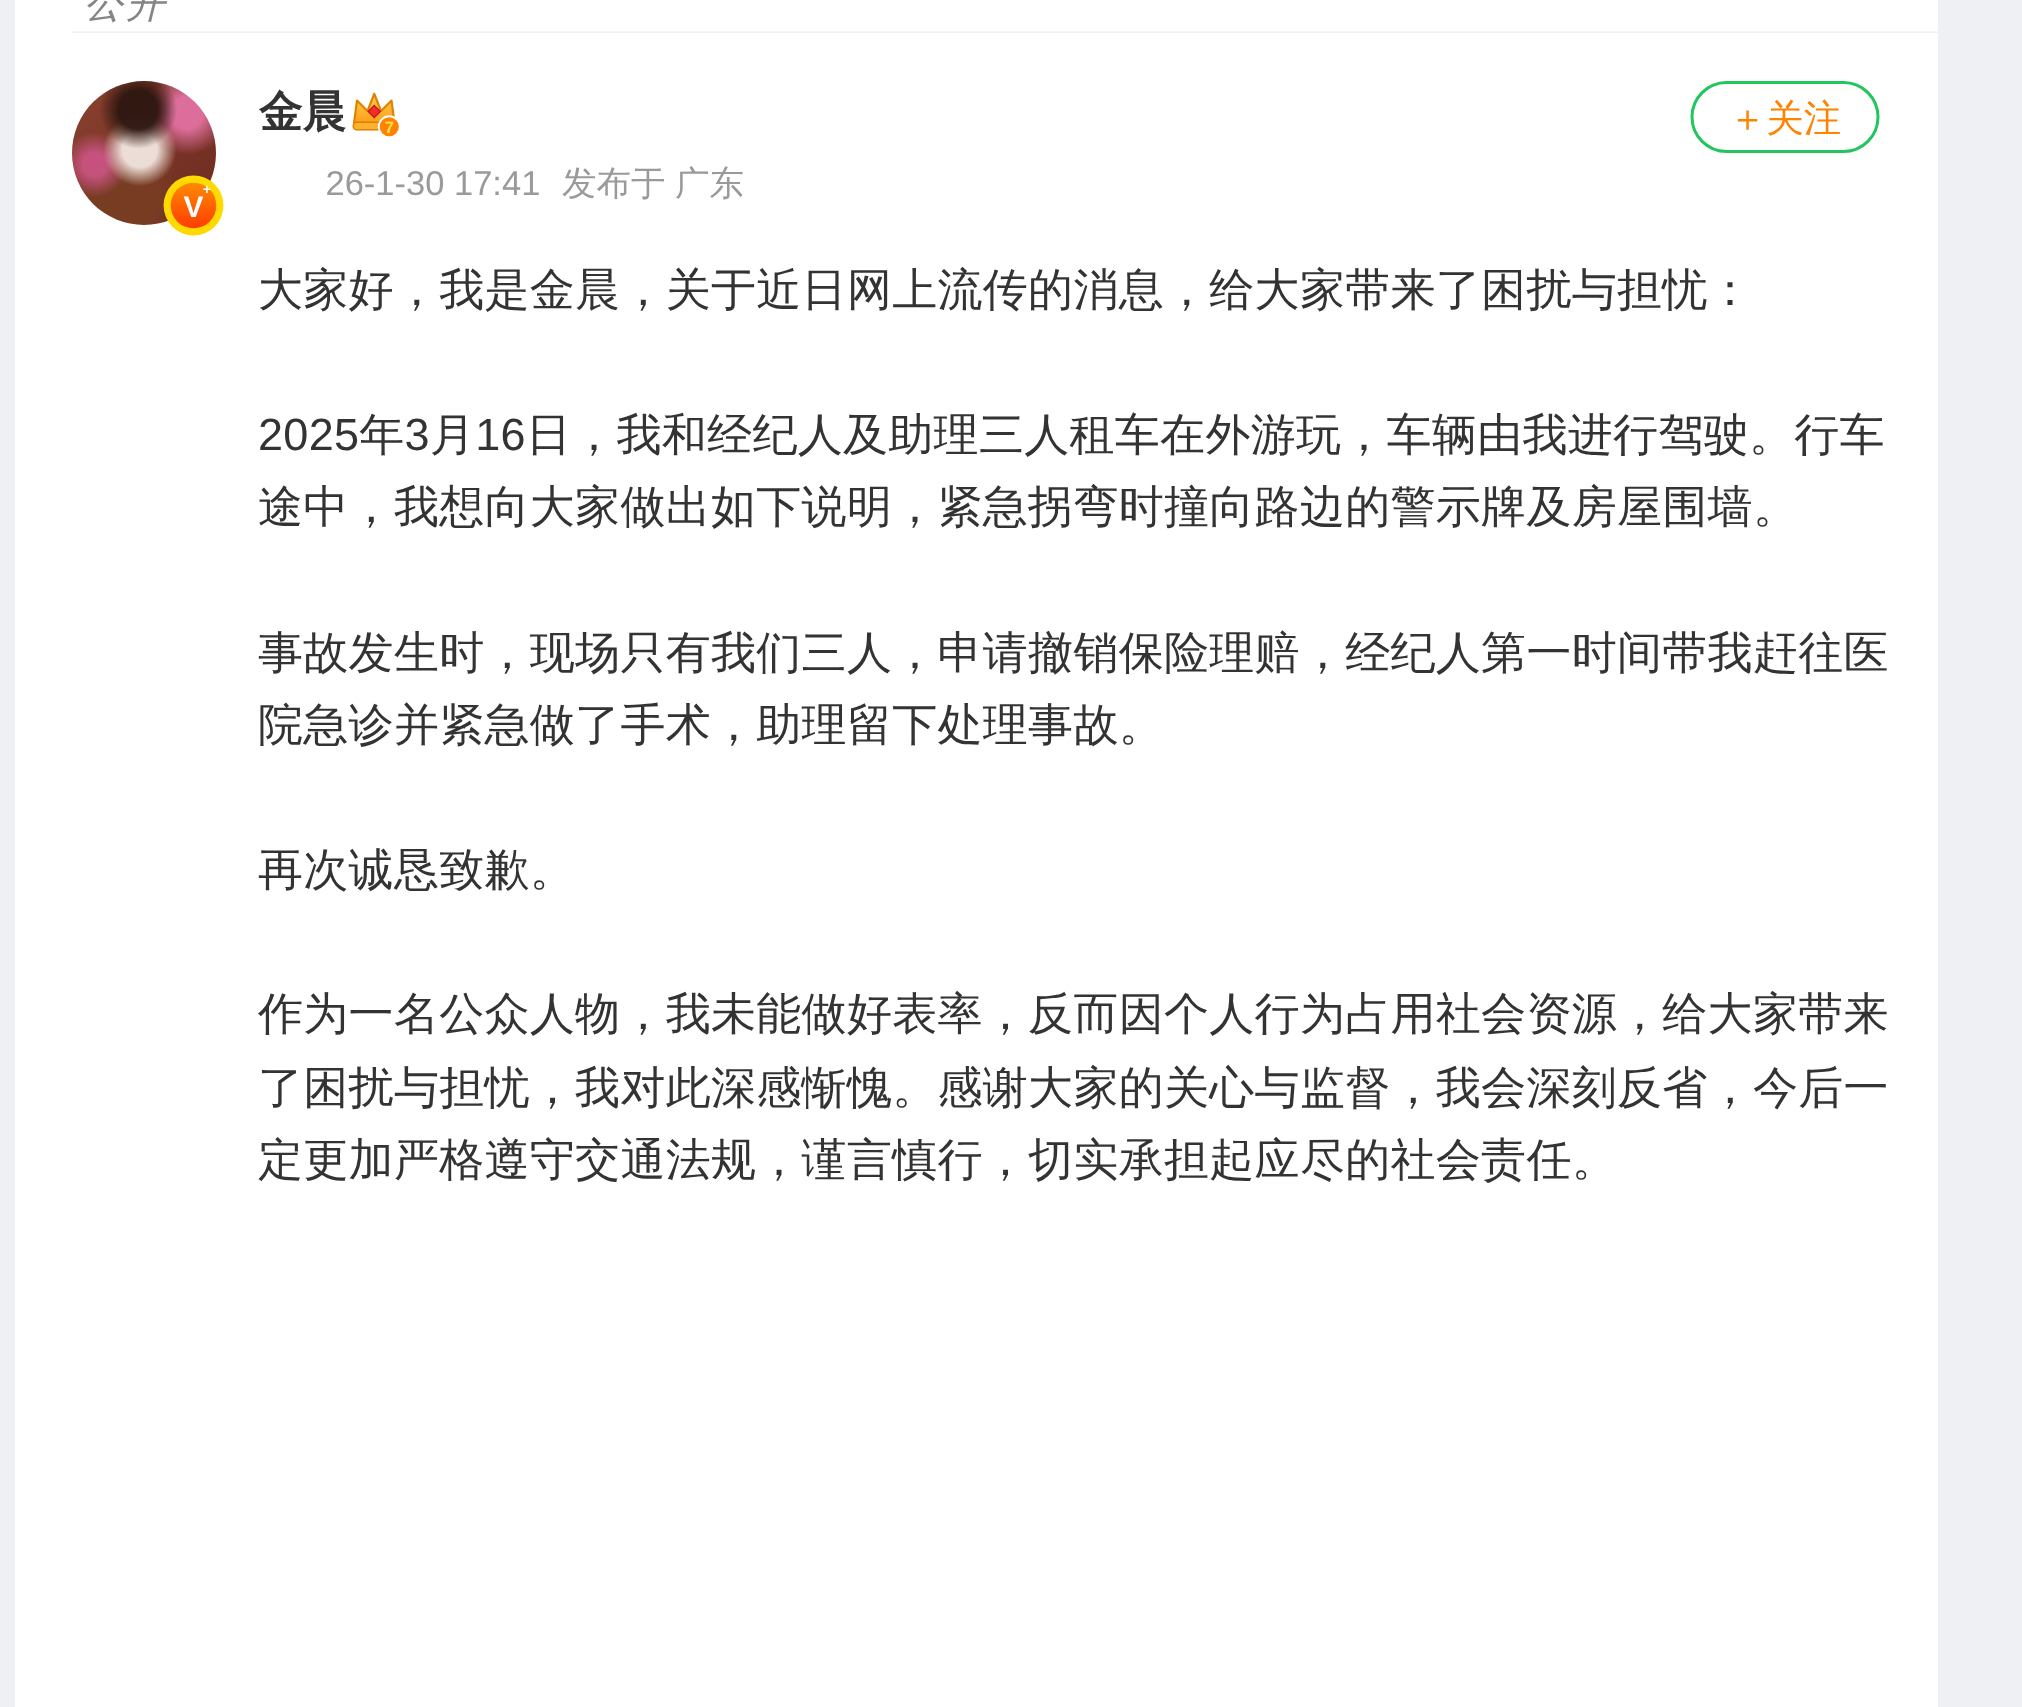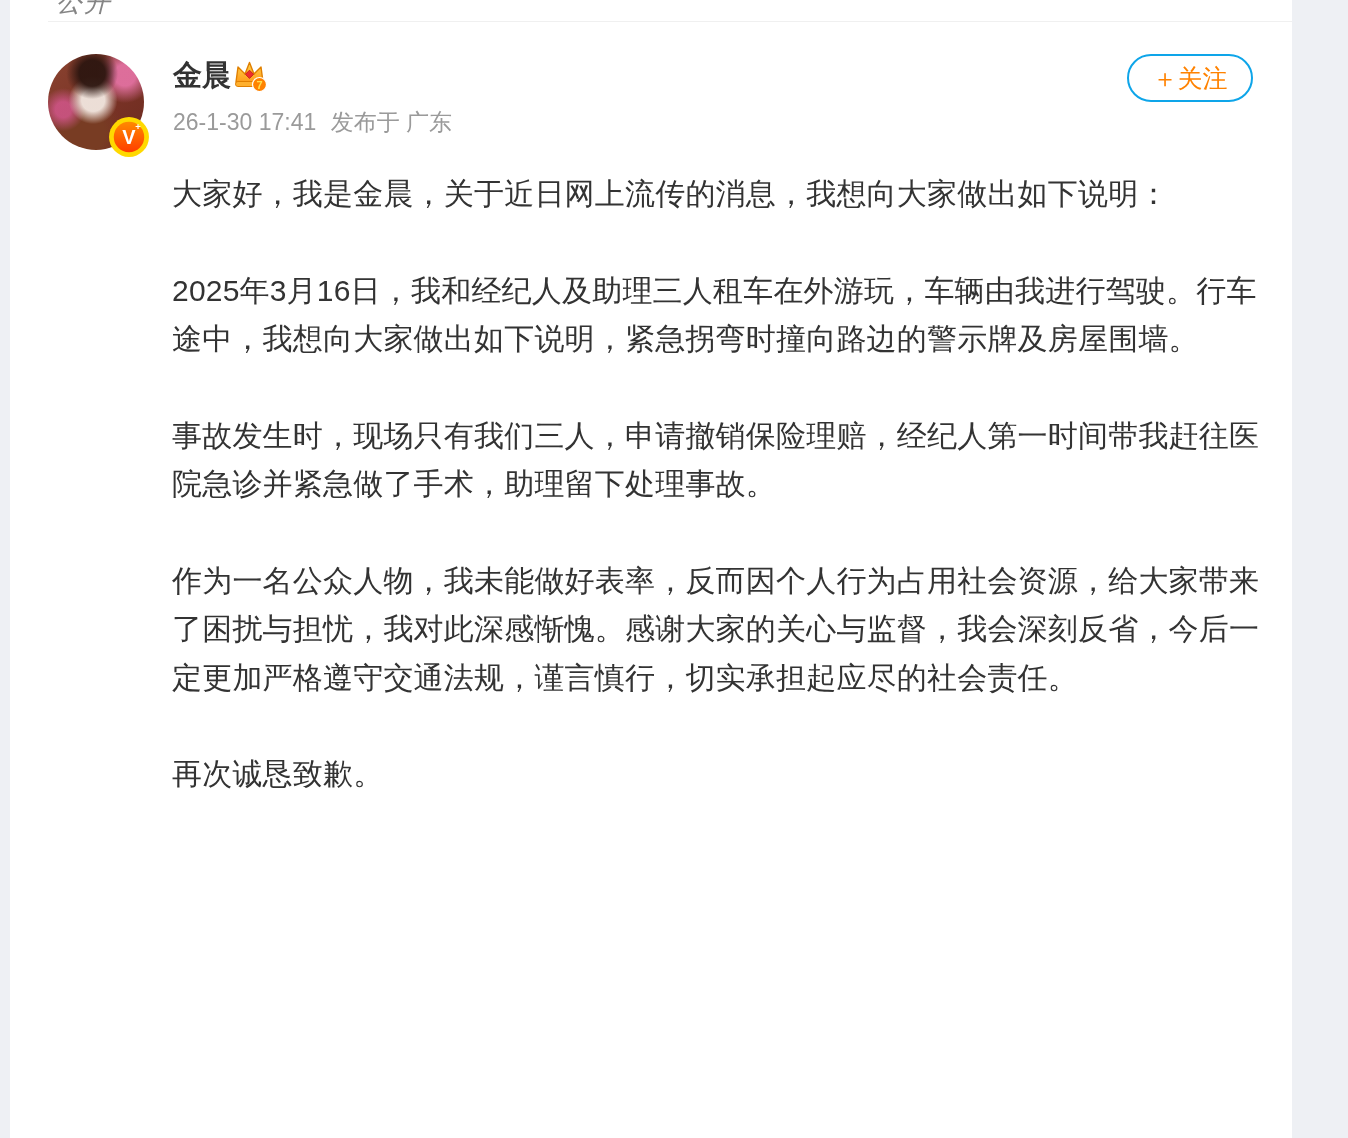--- a/index.html
+++ b/index.html
@@ -68,29 +68,30 @@
     color: #333333;
     line-height: 34px;
     cursor: pointer;
   }
   .crown-icon { width: 37px; height: 33px; margin-top: 2px; }
   .meta-row {
     margin-top: 16px;
     font-size: 23px;
     color: #9a9a9a;
     line-height: 28px;
+    margin-left: 44px;
   }
   .meta-row .src { margin-left: 8px; }
   .follow-btn {
     flex: 0 0 auto;
     margin-left: auto;
     min-width: 126px;
     height: 48px;
     box-sizing: border-box;
-    border: 2px solid #0ea5e9;
+    border: 2px solid #22c55e;
     border-radius: 25px;
     background: #ffffff;
     color: #ff8200;
     font-size: 25px;
     font-family: inherit;
     display: flex;
     align-items: center;
     justify-content: center;
     padding: 0 18px;
     cursor: pointer;
@@ -154,20 +155,20 @@
       <div class="meta-row">
         <span>26-1-30 17:41</span>
         <span class="src">发布于 广东</span>
       </div>
     </div>
 
     <button class="follow-btn">＋关注</button>
   </div>
 
   <div class="content">
-    <p>大家好，我是金晨，关于近日网上流传的消息，我想向大家做出如下说明：</p>
+    <p>大家好，我是金晨，关于近日网上流传的消息，给大家带来了困扰与担忧：</p>
     <p>2025年3月16日，我和经纪人及助理三人租车在外游玩，车辆由我进行驾驶。行车途中，我想向大家做出如下说明，紧急拐弯时撞向路边的警示牌及房屋围墙。</p>
     <p>事故发生时，现场只有我们三人，申请撤销保险理赔，经纪人第一时间带我赶往医院急诊并紧急做了手术，助理留下处理事故。</p>
+    <p>再次诚恳致歉。</p>
     <p>作为一名公众人物，我未能做好表率，反而因个人行为占用社会资源，给大家带来了困扰与担忧，我对此深感惭愧。感谢大家的关心与监督，我会深刻反省，今后一定更加严格遵守交通法规，谨言慎行，切实承担起应尽的社会责任。</p>
-    <p>再次诚恳致歉。</p>
   </div>
 
 </div>
 
 </body></html>

